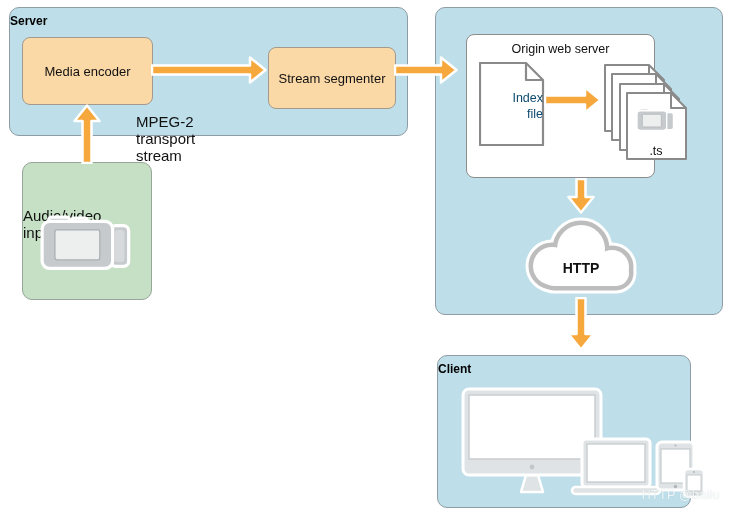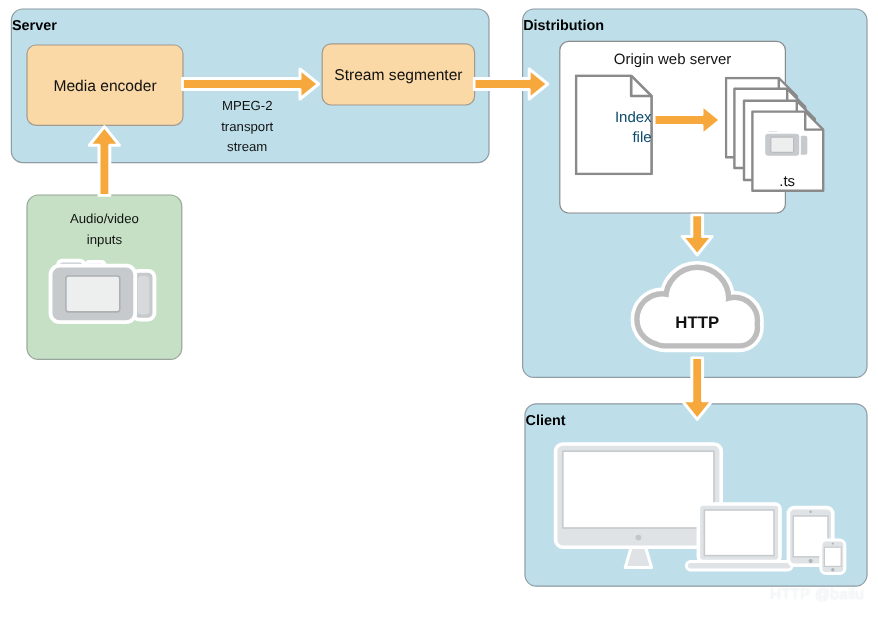--- a/index.html
+++ b/index.html
@@ -23,21 +23,21 @@
     font-size:13px;color:#111;
   }
   .greenbox{
     position:absolute;background:#C5E0C4;border:1.5px solid #98A59B;border-radius:10px;
     box-sizing:border-box;
   }
   .whitebox{
     position:absolute;background:#fff;border:1.5px solid #8C8C8C;border-radius:8px;
     box-sizing:border-box;
   }
-  .multiline{white-space:pre-line;text-align:center;line-height:17px;font-size:11px;}
+  .multiline{white-space:pre-line;line-height:17px;font-size:15px;margin-top:32px;}
   .small-title{position:absolute;top:7px;left:0;width:100%;text-align:center;font-size:12.5px;color:#111;}
   .icon-label{position:absolute;text-align:right;font-size:12.5px;line-height:16px;white-space:pre-line;color:#0c4a6e;}
   .watermark{
     position:absolute;left:575px;top:488px;width:145px;text-align:right;
     font-size:12.5px;color:rgba(255,255,255,0.82);letter-spacing:0.3px;
     text-shadow:0 0 1px rgba(120,150,160,0.35);
   }
   svg text{font-family:"Liberation Sans",sans-serif;}
   .arrow{position:absolute;}
 </style>
@@ -65,40 +65,39 @@
         <rect x="22" y="46" width="88" height="26" rx="13"></rect>
       </g>
     </defs>
   </svg>
 
   <div class="panel" style="left:9px;top:7px;width:399px;height:129px;">
     <div class="panel-title">Server</div>
     <div class="obox" style="left:12px;top:29px;width:131px;height:68px;">
       <span>Media encoder</span>
     </div>
-    <div class="obox" style="left:258px;top:28px;width:128px;height:52px;">
+    <div class="obox" style="left:258px;top:39px;width:128px;height:62px;">
       <span>Stream segmenter</span>
     </div>
     <div class="multiline abs" style="left:126px;top:73px;width:140px;">MPEG-2
 transport
 stream</div>
   </div>
 
   <div class="greenbox" style="left:22px;top:162px;width:130px;height:138px;">
     <div class="multiline abs" style="left:0;top:12px;width:100%;">Audio/video
 inputs</div>
     <svg class="abs" style="left:16px;top:52px;" width="96" height="62" viewBox="0 0 84 58">
       <use href="#camcorderShape" fill="#C6CACD" stroke="#fff" stroke-width="3" stroke-linejoin="round"></use>
       <rect x="68" y="14" width="9" height="30" rx="3" fill="#D6DADC"></rect>
       <rect x="12" y="14" width="42" height="28" rx="2" fill="#EDEFEF" stroke="#ABB0B3" stroke-width="1.2"></rect>
     </svg>
   </div>
 
   <div class="panel" style="left:435px;top:7px;width:288px;height:308px;">
-    <div class="panel-title">Distribution</div>
 
     <div class="whitebox" style="left:30px;top:26px;width:189px;height:144px;">
       <div class="small-title">Origin web server</div>
 
       <svg class="abs" style="left:12px;top:27px;" width="66" height="84" viewBox="0 0 66 84">
         <path d="M1,1 h46 l17,17 v65 h-63 z" fill="#fff" stroke="#8a8a8a" stroke-width="2.2" stroke-linejoin="round"></path>
         <path d="M47,1 v17 h17" fill="none" stroke="#8a8a8a" stroke-width="2.2" stroke-linejoin="round"></path>
       </svg>
       <div class="icon-label" style="left:12px;top:55px;width:64px;">Index
 file</div>
@@ -119,21 +118,21 @@
     </div>
 
     <svg class="abs" style="left:83px;top:206px;" width="128" height="90" viewBox="0 0 128 90">
       <use href="#cloudShape" fill="#fff" stroke="#fff" stroke-width="15" stroke-linejoin="round"></use>
       <use href="#cloudShape" fill="#BDBDBD" stroke="#BDBDBD" stroke-width="9" stroke-linejoin="round"></use>
       <use href="#cloudShape" fill="#fff"></use>
       <text x="62" y="59" text-anchor="middle" font-size="14" font-weight="bold" fill="#111">HTTP</text>
     </svg>
   </div>
 
-  <div class="panel" style="left:437px;top:336px;width:286px;height:153px;">
+  <div class="panel" style="left:437px;top:355px;width:254px;height:153px;">
     <div class="panel-title">Client</div>
     <svg class="abs" style="left:8px;top:23px;" width="272" height="128" viewBox="0 0 272 128">
 
       <g>
         <path d="M80,96 L92,96 L97,113 L75,113 Z" fill="#DFE3E5" stroke="#fff" stroke-width="2.5" stroke-linejoin="round"></path>
         <rect x="17" y="10" width="138" height="86" rx="6" fill="#DFE3E5" stroke="#fff" stroke-width="3"></rect>
         <rect x="23" y="16" width="126" height="64" fill="#fff" stroke="#C6CBCE" stroke-width="1.4"></rect>
         <circle cx="86" cy="88" r="2.4" fill="#C2C7CA"></circle>
       </g>
 

